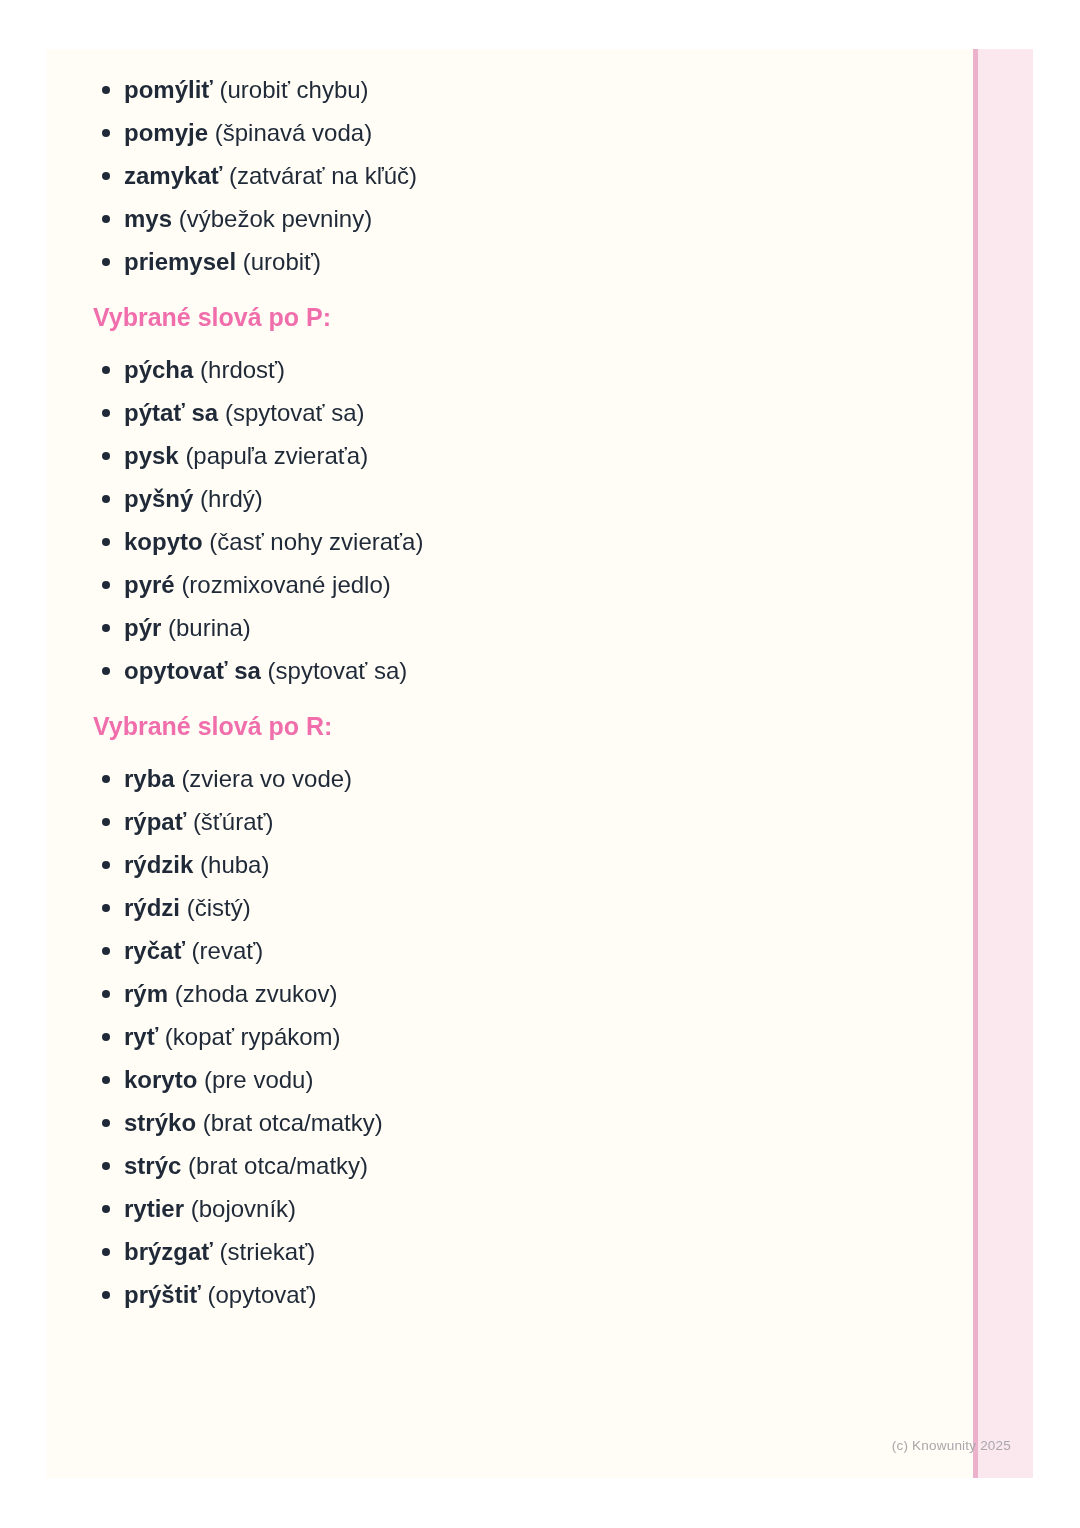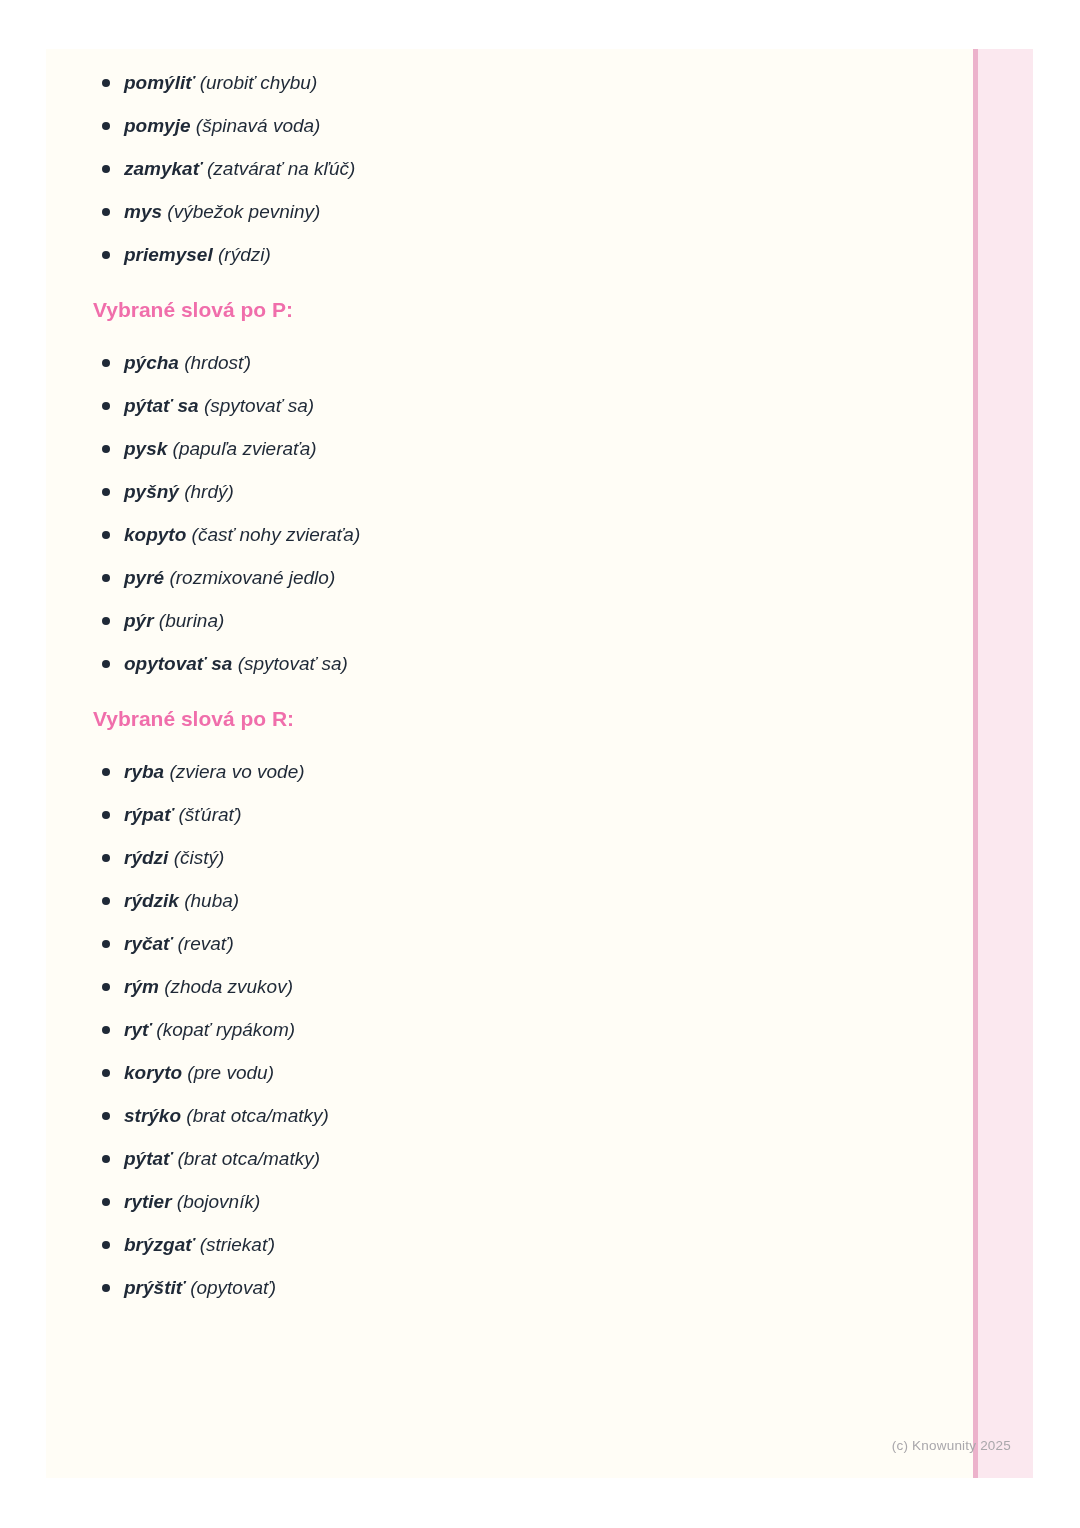--- a/index.html
+++ b/index.html
@@ -41,42 +41,41 @@
 
   .content {
     position: absolute;
     left: 47px;
     top: 13px;
     right: 90px;
   }
 
   .section-heading {
     margin: 27px 0 25px 0;
-    font-size: 21px;
+    font-size: 25px;
     line-height: 32px;
     font-weight: 700;
     color: var(--heading-color, #f06eab);
   }
 
   section:first-child ul { margin-top: 0; }
 
   ul.word-list {
     list-style: none;
     margin: 0;
     padding: 0;
   }
 
   ul.word-list li {
     position: relative;
     padding-left: 31px;
-    margin: 9px 0 19px 0;
-    font-size: 19px;
+    margin: 16px 0 19px 0;
+    font-size: 24px;
     line-height: 24px;
     color: var(--text-color, #1f2937);
-    font-style: italic;
   }
 
   .bullet {
     position: absolute;
     left: 9px;
     top: 8px;
     width: 8px;
     height: 8px;
     border-radius: 50%;
     background: var(--text-color, #1f2937);
@@ -103,49 +102,49 @@
 <div class="canvas">
   <div class="page-card">
     <div class="pink-stripe"></div>
     <div class="content" id="doc-content">
         <section>
           <ul class="word-list">
             <li><span class="bullet"></span><span class="term">pomýliť</span> <span class="definition">(urobiť chybu)</span></li>
             <li><span class="bullet"></span><span class="term">pomyje</span> <span class="definition">(špinavá voda)</span></li>
             <li><span class="bullet"></span><span class="term">zamykať</span> <span class="definition">(zatvárať na kľúč)</span></li>
             <li><span class="bullet"></span><span class="term">mys</span> <span class="definition">(výbežok pevniny)</span></li>
-            <li><span class="bullet"></span><span class="term">priemysel</span> <span class="definition">(rýdzi)</span></li>
+            <li><span class="bullet"></span><span class="term">priemysel</span> <span class="definition">(urobiť)</span></li>
           </ul>
         </section>
         <section>
           <h3 class="section-heading">Vybrané slová po P:</h3>
           <ul class="word-list">
             <li><span class="bullet"></span><span class="term">pýcha</span> <span class="definition">(hrdosť)</span></li>
             <li><span class="bullet"></span><span class="term">pýtať sa</span> <span class="definition">(spytovať sa)</span></li>
             <li><span class="bullet"></span><span class="term">pysk</span> <span class="definition">(papuľa zvieraťa)</span></li>
             <li><span class="bullet"></span><span class="term">pyšný</span> <span class="definition">(hrdý)</span></li>
             <li><span class="bullet"></span><span class="term">kopyto</span> <span class="definition">(časť nohy zvieraťa)</span></li>
             <li><span class="bullet"></span><span class="term">pyré</span> <span class="definition">(rozmixované jedlo)</span></li>
             <li><span class="bullet"></span><span class="term">pýr</span> <span class="definition">(burina)</span></li>
             <li><span class="bullet"></span><span class="term">opytovať sa</span> <span class="definition">(spytovať sa)</span></li>
           </ul>
         </section>
         <section>
           <h3 class="section-heading">Vybrané slová po R:</h3>
           <ul class="word-list">
             <li><span class="bullet"></span><span class="term">ryba</span> <span class="definition">(zviera vo vode)</span></li>
             <li><span class="bullet"></span><span class="term">rýpať</span> <span class="definition">(šťúrať)</span></li>
+            <li><span class="bullet"></span><span class="term">rýdzik</span> <span class="definition">(huba)</span></li>
             <li><span class="bullet"></span><span class="term">rýdzi</span> <span class="definition">(čistý)</span></li>
-            <li><span class="bullet"></span><span class="term">rýdzik</span> <span class="definition">(huba)</span></li>
             <li><span class="bullet"></span><span class="term">ryčať</span> <span class="definition">(revať)</span></li>
             <li><span class="bullet"></span><span class="term">rým</span> <span class="definition">(zhoda zvukov)</span></li>
             <li><span class="bullet"></span><span class="term">ryť</span> <span class="definition">(kopať rypákom)</span></li>
             <li><span class="bullet"></span><span class="term">koryto</span> <span class="definition">(pre vodu)</span></li>
             <li><span class="bullet"></span><span class="term">strýko</span> <span class="definition">(brat otca/matky)</span></li>
-            <li><span class="bullet"></span><span class="term">pýtať</span> <span class="definition">(brat otca/matky)</span></li>
+            <li><span class="bullet"></span><span class="term">strýc</span> <span class="definition">(brat otca/matky)</span></li>
             <li><span class="bullet"></span><span class="term">rytier</span> <span class="definition">(bojovník)</span></li>
             <li><span class="bullet"></span><span class="term">brýzgať</span> <span class="definition">(striekať)</span></li>
             <li><span class="bullet"></span><span class="term">prýštiť</span> <span class="definition">(opytovať)</span></li>
           </ul>
         </section>
       </div>
     <div class="watermark">(c) Knowunity 2025</div>
   </div>
 </div>
 

